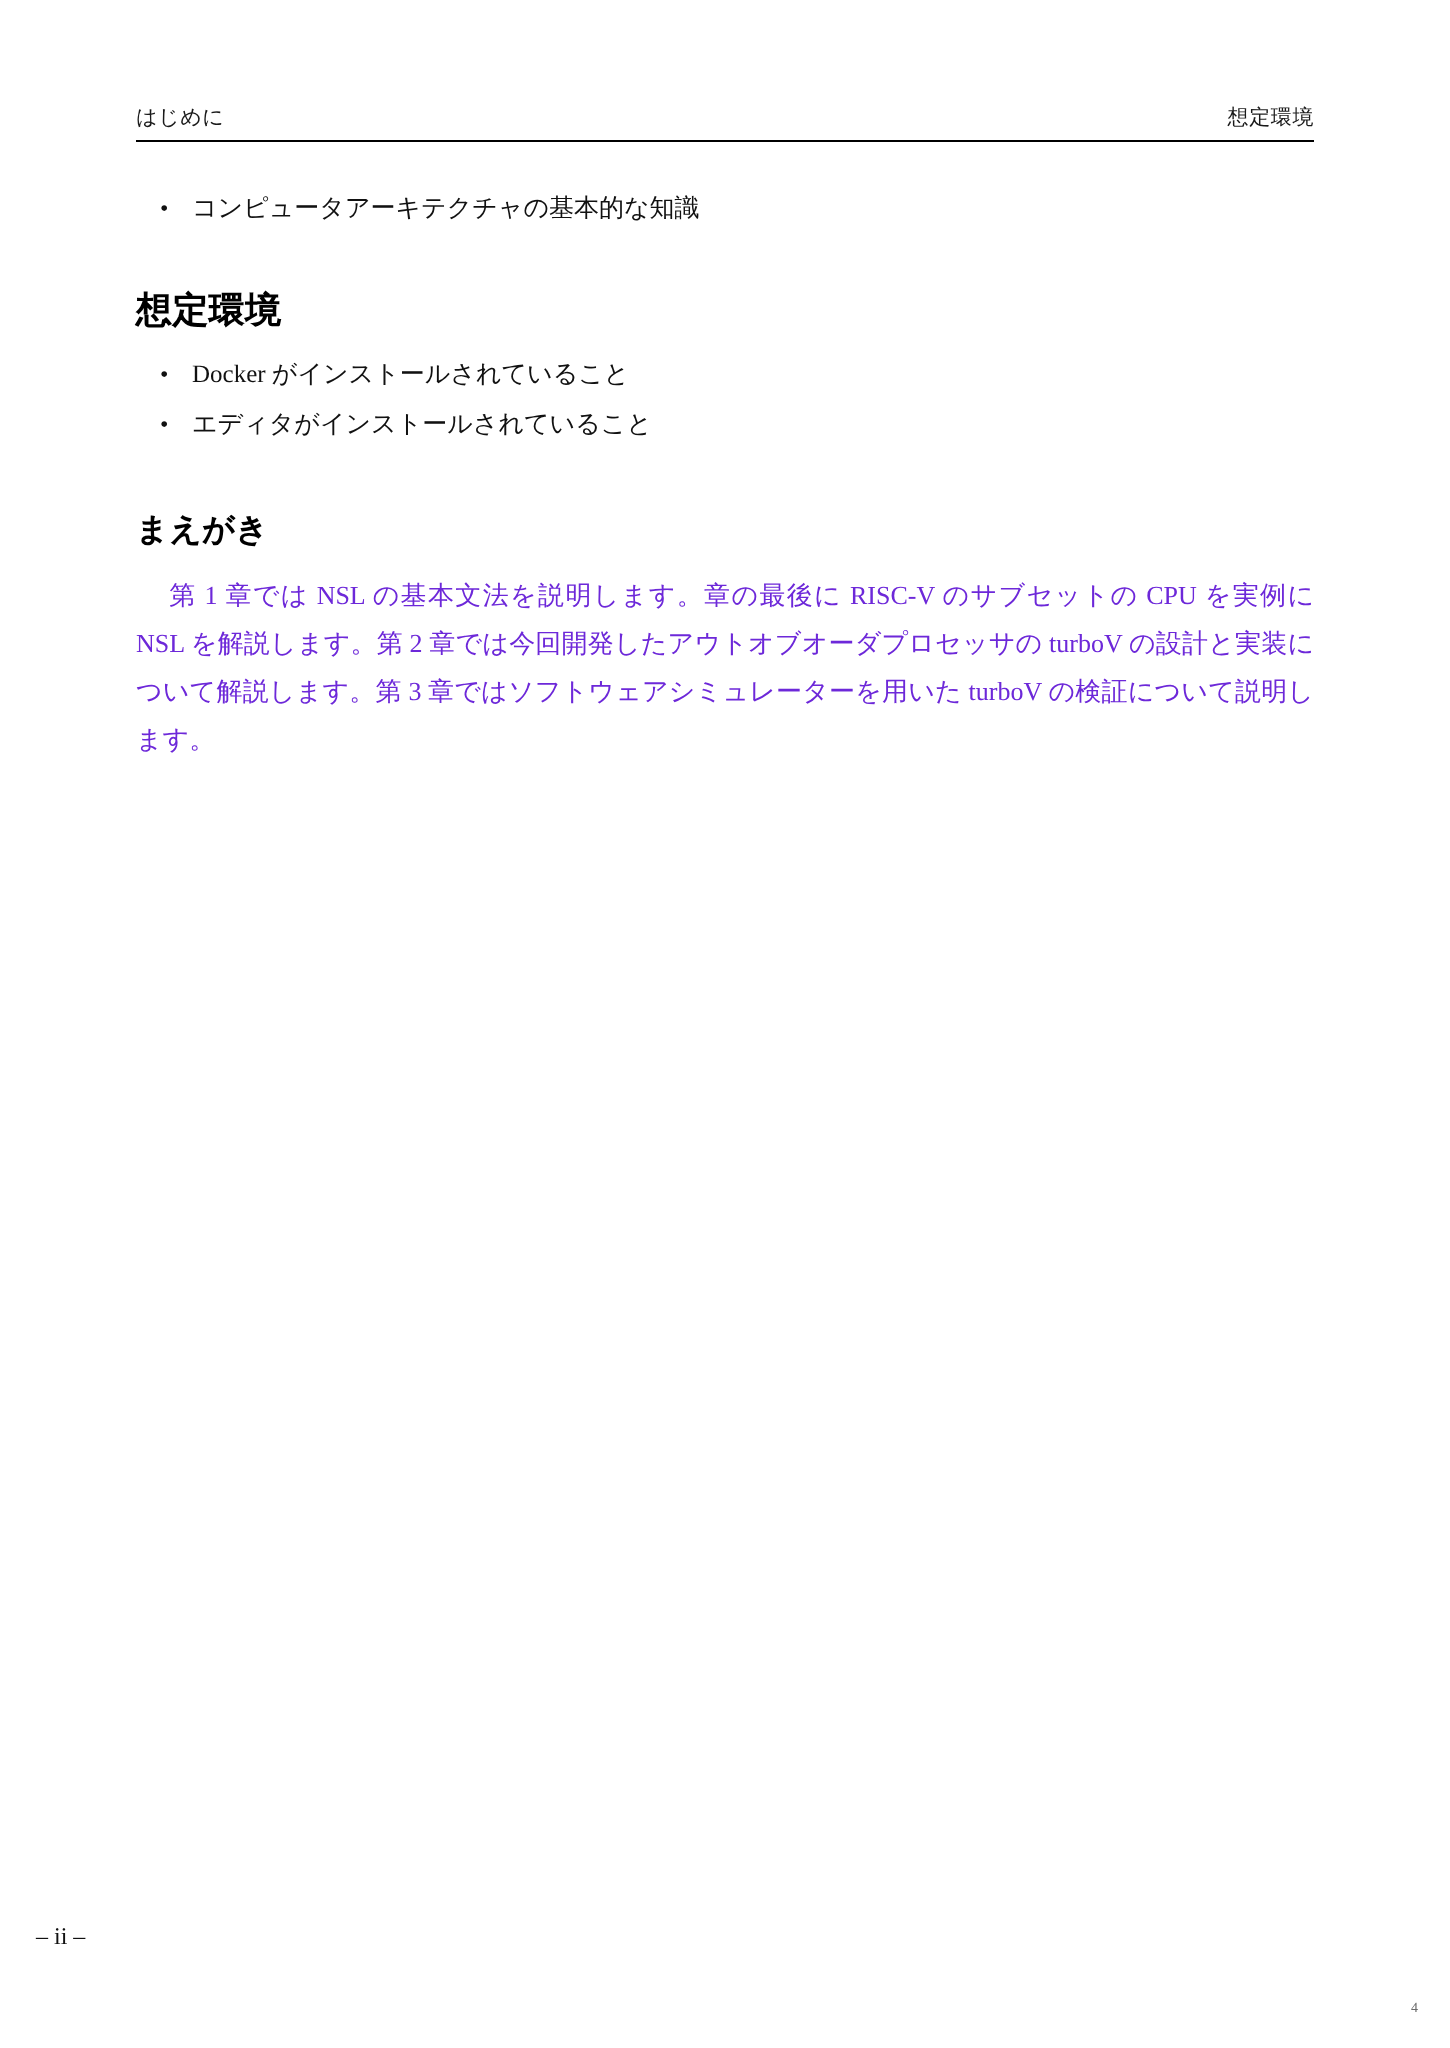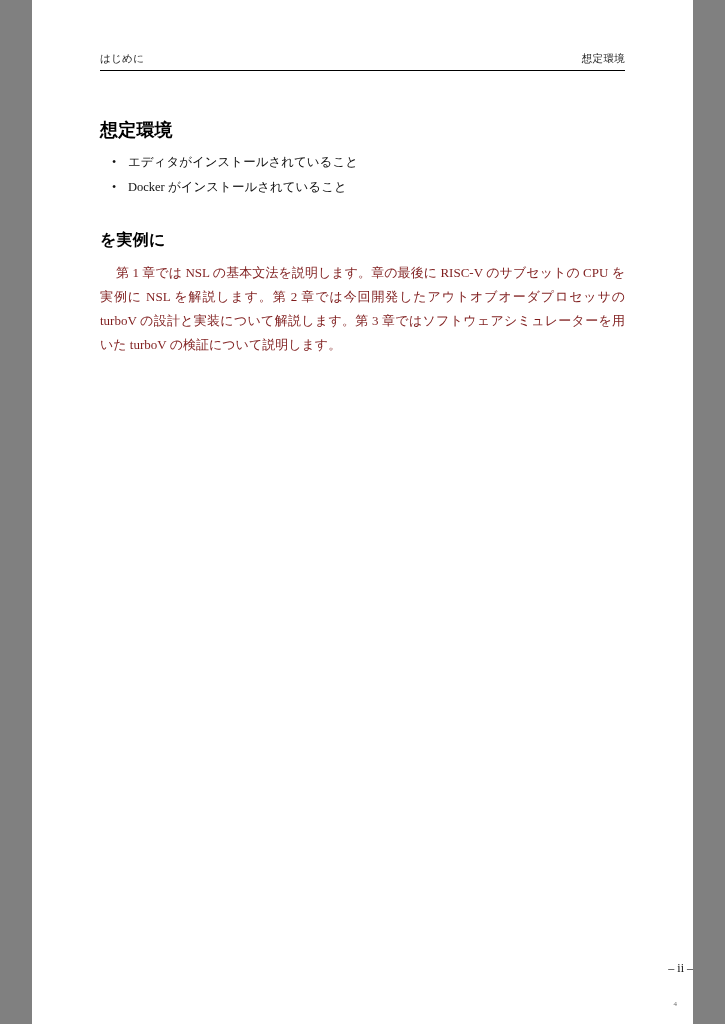--- a/index.html
+++ b/index.html
@@ -2,21 +2,21 @@
 <html><head>
 <meta charset="utf-8">
 <style>
   html, body {
     margin: 0;
     padding: 0;
     background: #808080;
   }
   .page {
     position: relative;
-    width: 661px;
+    width: 725px;
     height: 1024px;
     background: #ffffff;
     margin: 0 auto;
     font-family: "Liberation Serif", serif;
     color: #000000;
     overflow: hidden;
   }
 
   
   .header {
@@ -86,34 +86,34 @@
     margin-top: 30px;
     margin-bottom: 10px;
   }
 
   p.body {
     font-size: 13px;
     line-height: 1.85;
     margin: 0;
     text-align: justify;
     text-justify: inter-character;
-    color: #7f1d1d;
+    color: #6d28d9;
   }
   p.body .indent {
     display: inline-block;
     width: 16px;
   }
 
   
   .folio {
     position: absolute;
     bottom: 48px;
-    left: 0;
+    left: 18px;
     right: 0;
-    text-align: right;
+    text-align: left;
     font-size: 12px;
     color: #111111;
   }
   .corner-number {
     position: absolute;
     bottom: 16px;
     right: 16px;
     font-size: 7px;
     color: #6b6b6b;
   }
@@ -124,28 +124,31 @@
 <div class="page">
 
   <div class="header">
     <span>はじめに</span>
     <span>想定環境</span>
   </div>
   <div class="header-rule"></div>
 
   <div class="content">
 
+    <ul class="bullets first-list">
+      <li>コンピュータアーキテクチャの基本的な知識</li>
+    </ul>
 
     <h2 class="section">想定環境</h2>
     <ul class="bullets">
+      <li>Docker がインストールされていること</li>
       <li>エディタがインストールされていること</li>
-      <li>Docker がインストールされていること</li>
     </ul>
 
-    <h2 class="section second">を実例に</h2>
+    <h2 class="section second">まえがき</h2>
     <p class="body"><span class="indent"></span><span>第 1 章では NSL の基本文法を説明します。章の最後に RISC-V のサブセットの CPU を実例に NSL を解説します。第 2 章では今回開発したアウトオブオーダプロセッサの turboV の設計と実装について解説します。第 3 章ではソフトウェアシミュレーターを用いた turboV の検証について説明します。</span></p>
 
   </div>
 
   <div class="folio">– ii –</div>
   <div class="corner-number">4</div>
 
 </div>
 
 </body></html>

